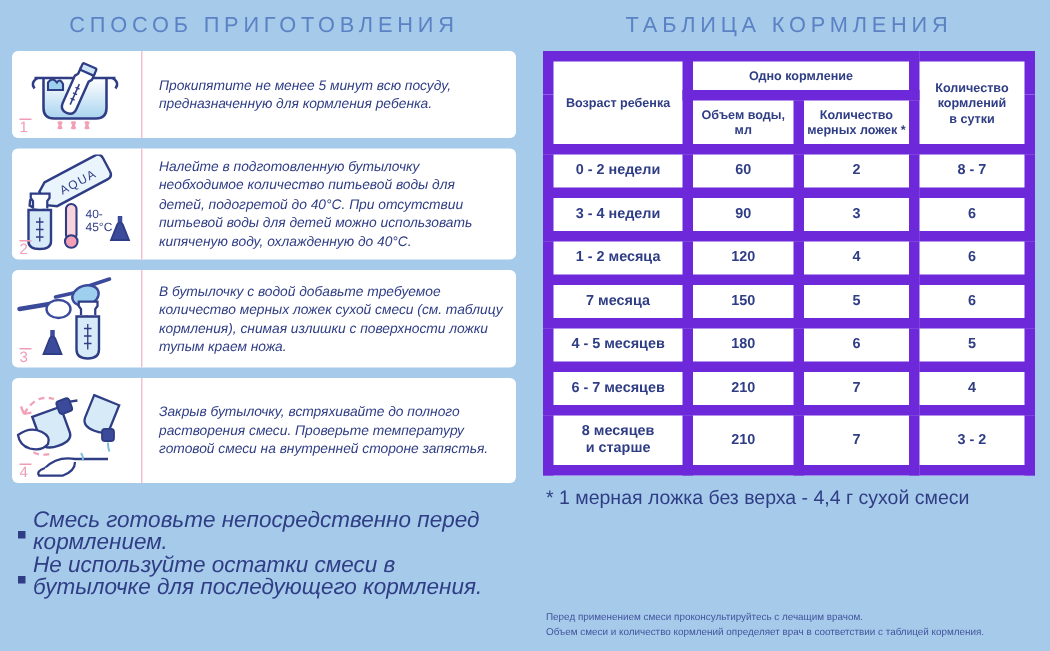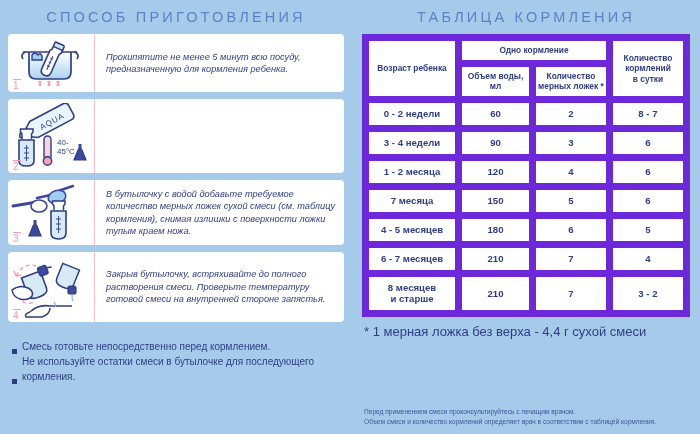--- a/index.html
+++ b/index.html
@@ -95,24 +95,25 @@
   .step-1 { height: 58px; }
   .step-2 { height: 74px; }
   .step-3 { height: 65px; }
   .step-4 { height: 70px; }
 
   .notes {
     padding: 10px 8px 0 12px;
   }
   .note-line {
     color: #2f3d85;
-    font-size: 10px;
+    font-size: 15px;
     line-height: 15px;
     display: flex;
-    align-items: flex-end;
+    align-items: center;
+    font-style: italic;
   }
   .note-bullet {
     width: 5px;
     height: 5px;
     background: #2f3d85;
     margin-right: 5px;
     margin-top: 5px;
     flex: none;
   }
 
@@ -238,20 +239,22 @@
             </g>
             <text x="45" y="42" font-size="8" fill="#2f3d85" font-family="Liberation Sans, sans-serif">40-</text>
             <text x="45" y="51" font-size="8" fill="#2f3d85" font-family="Liberation Sans, sans-serif">45°C</text>
             <path d="M62 57 L74 57 L70 47 Q68 43 66 47 Z" fill="#3b4a9a" stroke="#2f3d85" stroke-width="1.2"></path>
             <rect x="66.5" y="41" width="3" height="4" fill="#3b4a9a"></rect>
           </svg>
           <div class="step-num">
             <span class="dash"></span><span>2</span>
           </div>
         </div>
+        <div class="step-text">Налейте в подготовленную бутылочку необходимое количество питьевой воды для детей, подогретой до 40°С.
+При отсутствии питьевой воды для детей можно использовать кипяченую воду, охлажденную до 40°С.</div>
       </div>
 
       <div class="step-card step-3">
         <div class="step-icon">
           <svg class="icon-svg" width="80" height="58" viewBox="0 0 80 58">
             <path d="M2 22 L26 18" stroke="#3b4a9a" stroke-width="3" stroke-linecap="round"></path>
             <path d="M26 14 L44 10" stroke="#3b4a9a" stroke-width="2.4" stroke-linecap="round"></path>
             <ellipse cx="28" cy="22" rx="8" ry="6" fill="#ffffff" stroke="#3b4a9a" stroke-width="1.6"></ellipse>
             <path d="M44 8 L62 2" stroke="#3b4a9a" stroke-width="2.4" stroke-linecap="round"></path>
             <ellipse cx="46" cy="13" rx="9" ry="6.5" transform="rotate(-18 46 13)" fill="#9fcfee" stroke="#3b4a9a" stroke-width="1.6"></ellipse>

